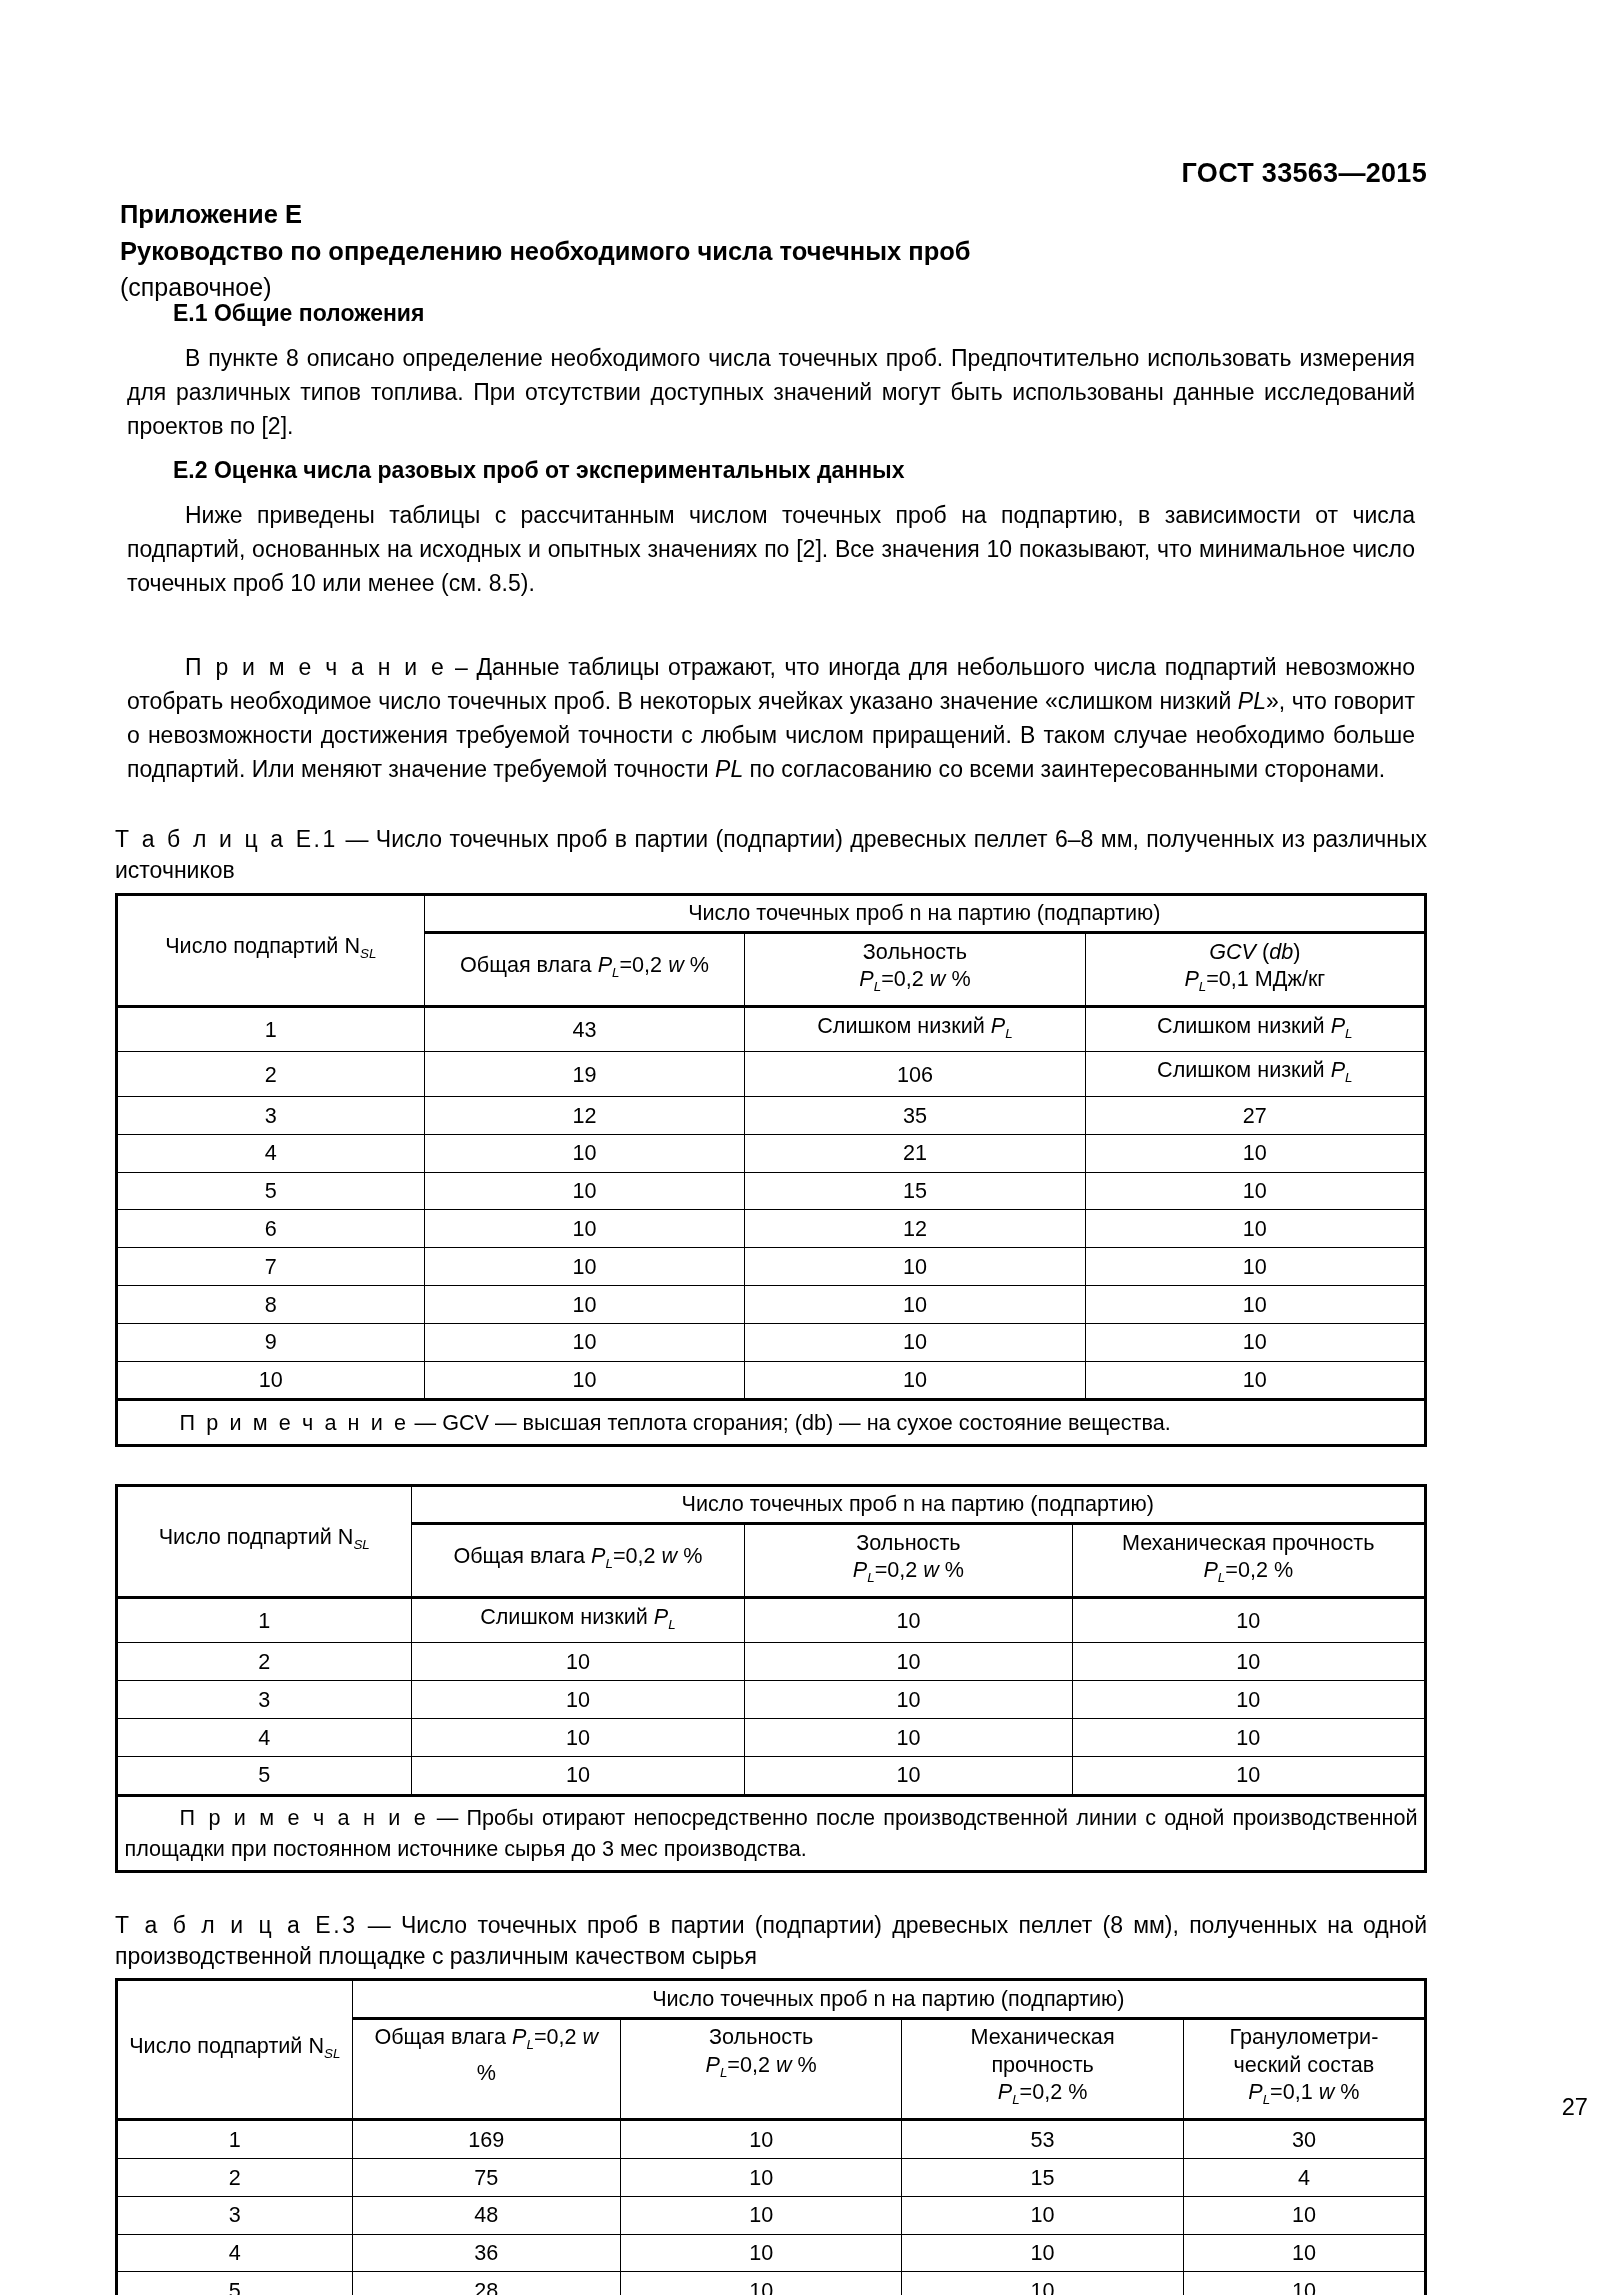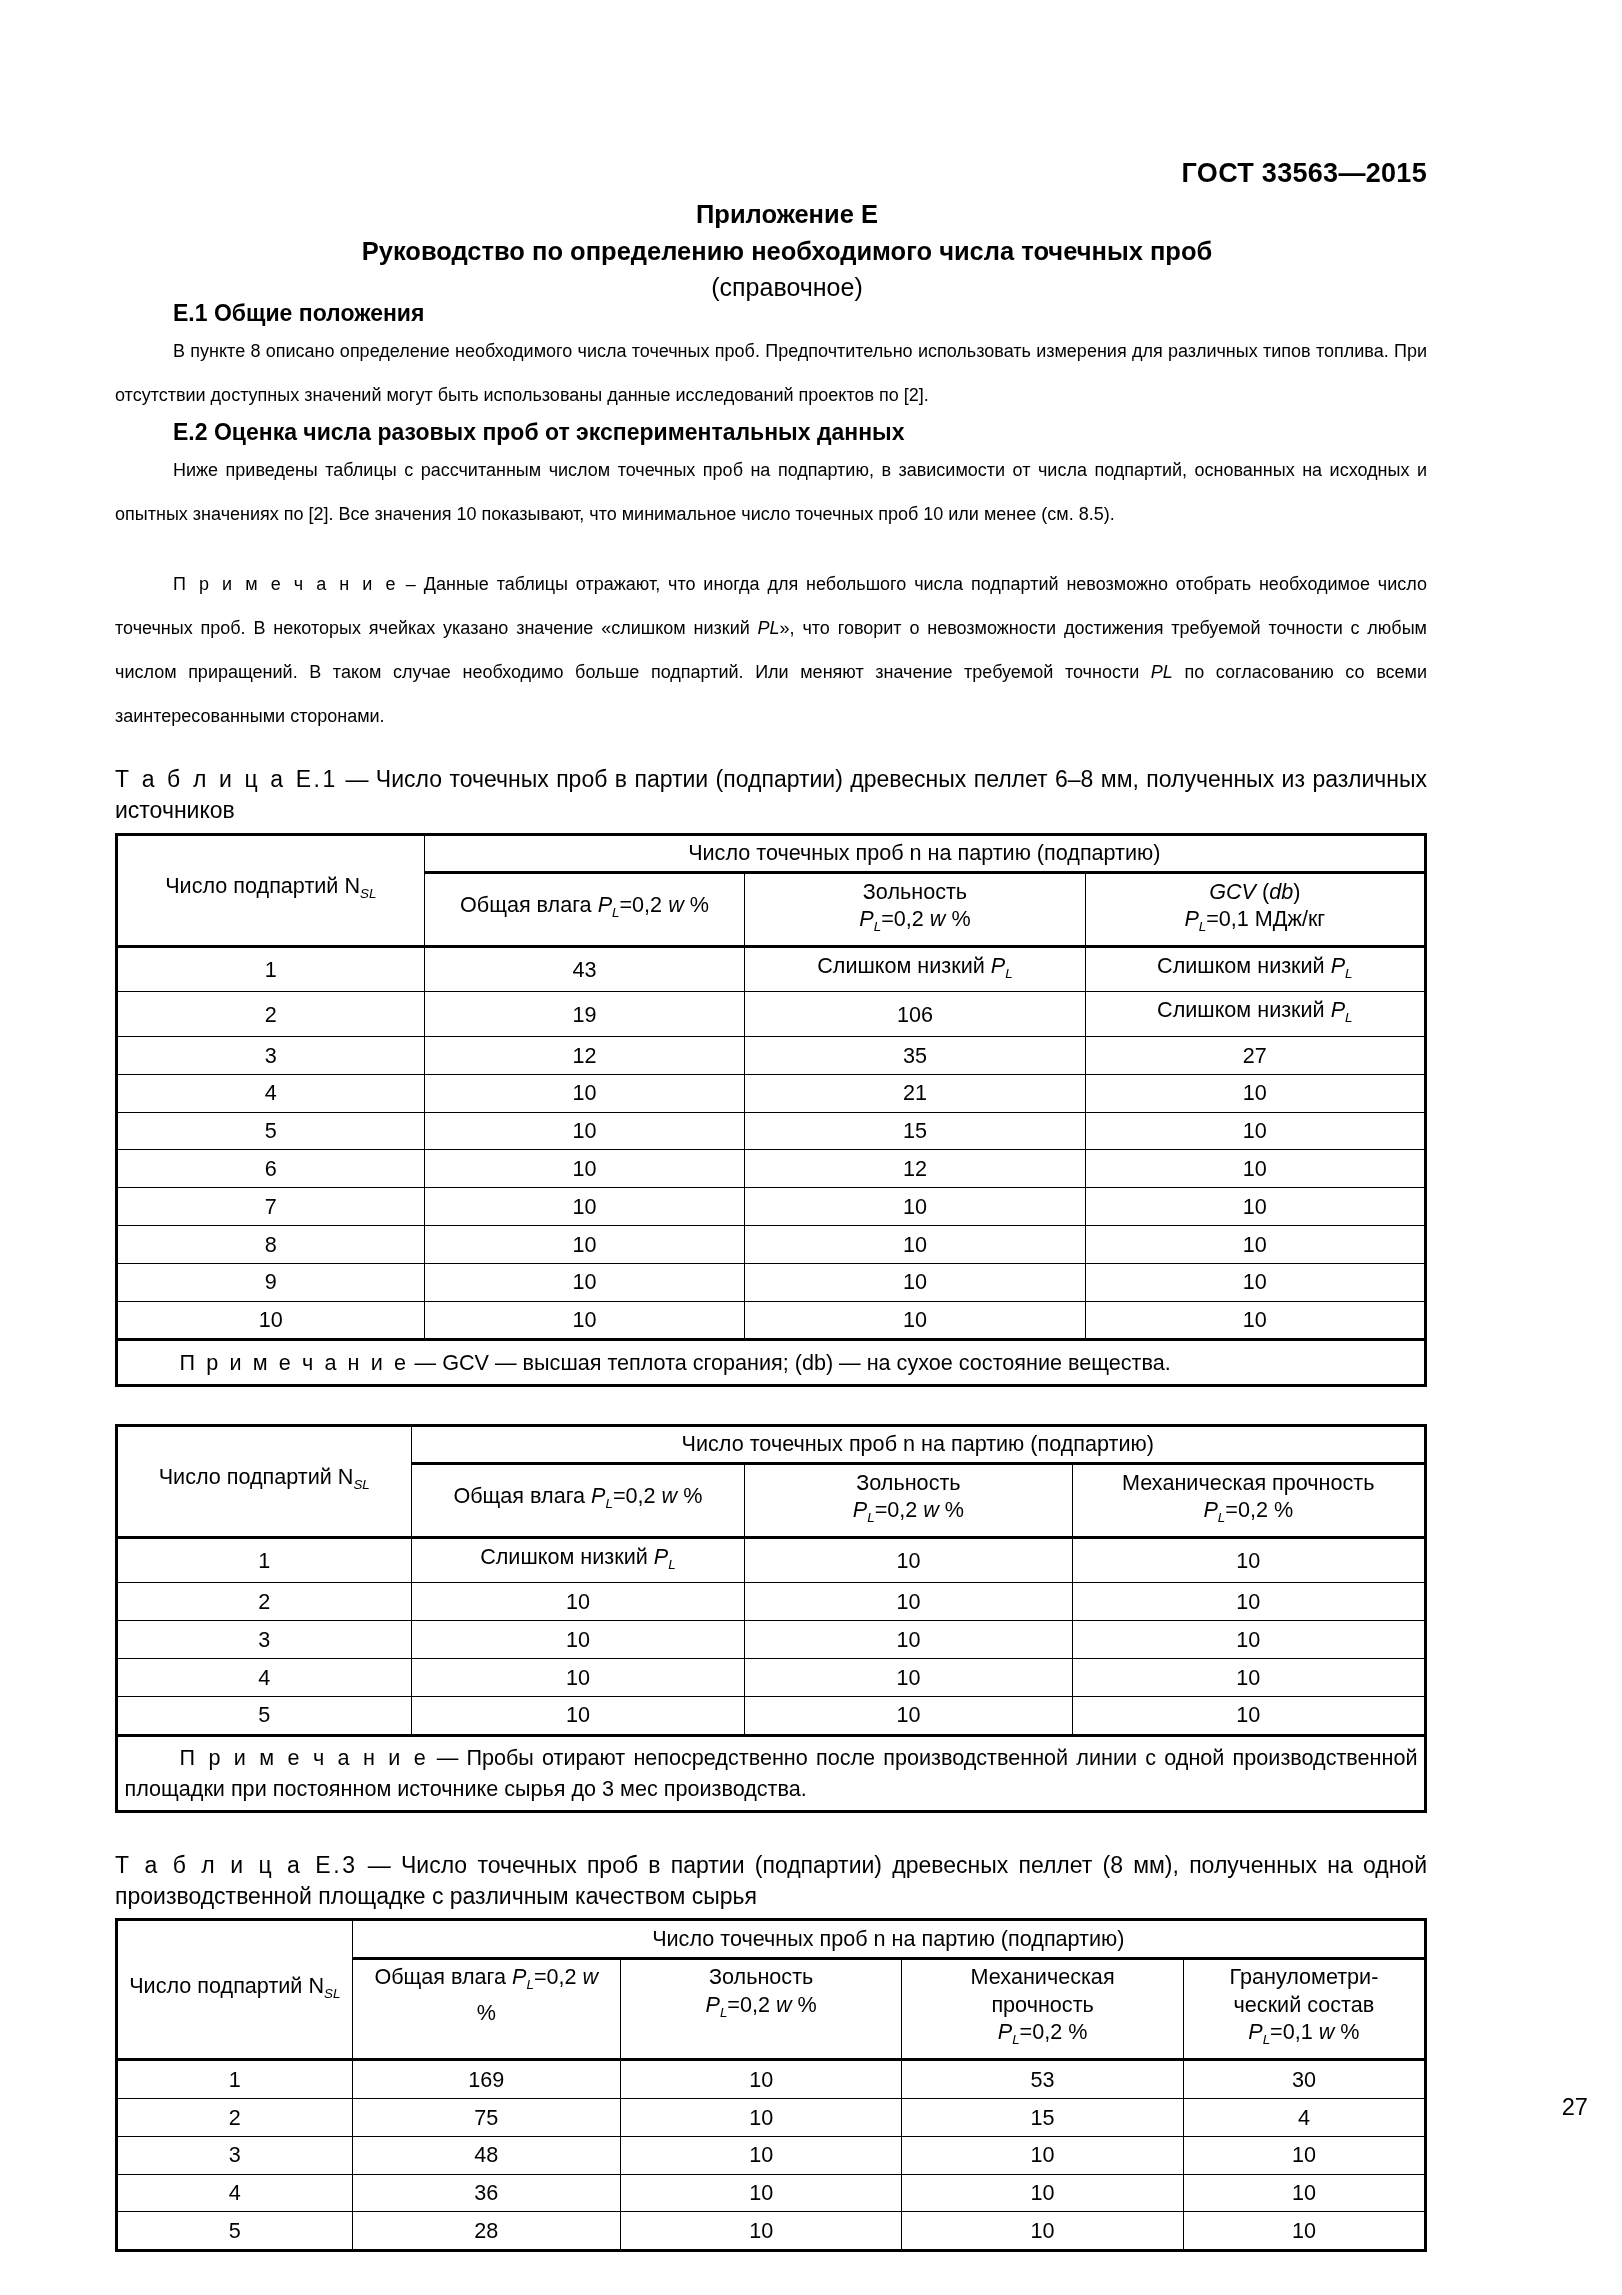--- a/index.html
+++ b/index.html
@@ -34,47 +34,46 @@
     top: 158px;
     font-size: 27px;
     font-weight: bold;
     letter-spacing: 0.3px;
     white-space: nowrap;
   }
 
   
   .title-block {
     position: absolute;
-    left: 16px;
+    left: 5px;
     top: 196px;
     width: 1312px;
-    text-align: center;
   }
   .title-line {
     font-size: 25px;
     line-height: 34px;
     font-weight: normal;
   }
   .title-line.bold {
     font-weight: bold;
     font-size: 25.5px;
     line-height: 37px;
   }
 
   
   .body-area {
     position: absolute;
     left: 0;
     top: 298px;
     width: 1312px;
   }
   p.para {
-    margin: 0;
-    font-size: 18px;
-    line-height: 44px;
+    margin: 12px;
+    font-size: 23px;
+    line-height: 34px;
     text-align: justify;
     text-justify: inter-word;
     text-indent: 58px;
   }
   p.head {
     margin: 0;
     font-size: 23px;
     line-height: 31px;
     font-weight: bold;
     text-indent: 58px;

